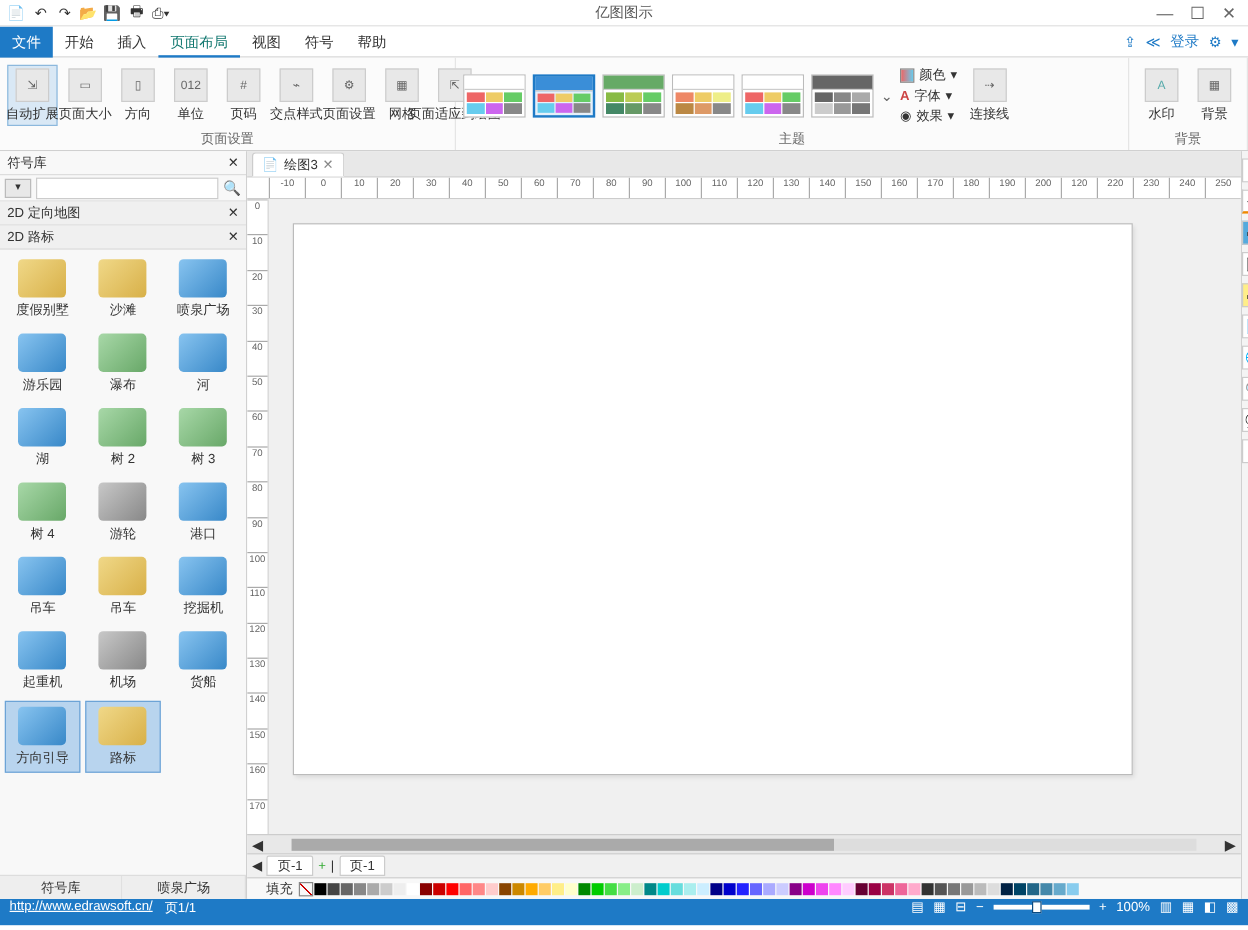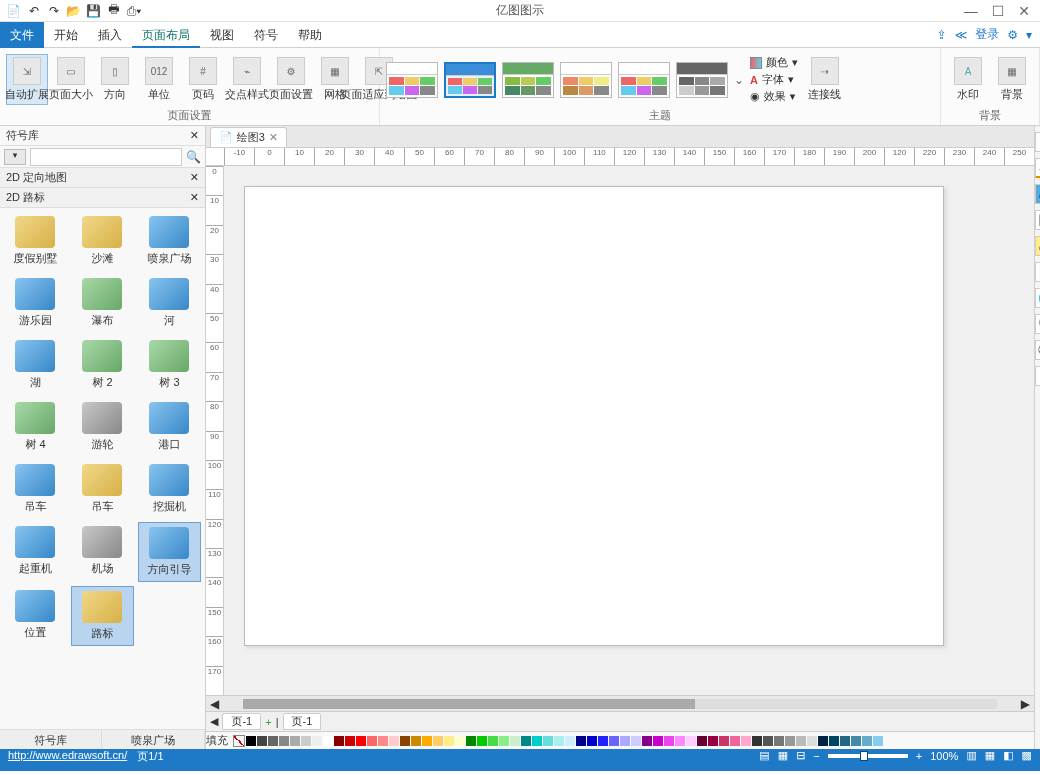--- a/index.html
+++ b/index.html
@@ -60,21 +60,21 @@
 .canvas-wrap { flex: 1; display: flex; overflow: hidden; }
 .ruler-v { width: 18px; background: #fff; border-right: 1px solid #ccc; display: flex; flex-direction: column; font-size: 8px; color: #666; }
 .ruler-v .tick { height: 30px; border-top: 1px solid #aaa; text-align: center; writing-mode: horizontal-tb; }
 .canvas { flex: 1; background: #f0f0f0; padding: 20px; overflow: auto; position: relative; }
 .page { width: 700px; height: 460px; background: #fff; border: 1px solid #bbb; box-shadow: 2px 2px 4px rgba(0,0,0,0.1); }
 .hscroll { height: 16px; background: #e8e8e8; border-top: 1px solid #ccc; display: flex; align-items: center; }
 .hscroll .track { flex: 1; height: 10px; background: #ddd; margin: 0 20px; position: relative; }
 .hscroll .thumb { position: absolute; left: 0; width: 60%; height: 100%; background: #aaa; }
 .page-tabs { height: 20px; display: flex; align-items: center; background: #f0f0f0; border-top: 1px solid #ccc; padding-left: 4px; gap: 4px; font-size: 11px; }
 .page-tab { padding: 0 8px; background: #fff; border: 1px solid #ccc; cursor: pointer; border-radius: 2px 2px 0 0; }
-.color-bar { height: 18px; display: flex; align-items: center; background: #f8f8f8; border-top: 1px solid #ccc; padding-left: 0; gap: 1px; font-size: 11px; }
+.color-bar { height: 18px; display: flex; align-items: center; background: #f8f8f8; border-top: 1px solid #ccc; padding-left: 16px; gap: 1px; font-size: 11px; }
 .color-bar .lbl { margin-right: 4px; }
 .color-sw { width: 10px; height: 10px; cursor: pointer; }
 .right-tools { width: 28px; background: #f4f4f4; border-left: 1px solid #d0d0d0; display: flex; flex-direction: column; gap: 6px; padding-top: 6px; align-items: center; }
 .right-tools .tool { width: 20px; height: 20px; border: 1px solid #ccc; background: #fff; cursor: pointer; display: flex; align-items: center; justify-content: center; font-size: 11px; }
 .statusbar { height: 22px; background: #1e7ac6; color: #fff; display: flex; align-items: flex-start; font-size: 11px; padding: 0 8px; gap: 10px; }
 .statusbar a { color: #fff; text-decoration: underline; }
 .statusbar .right { margin-left: auto; display: flex; align-items: center; gap: 8px; }
 .zoom-slider { width: 80px; height: 4px; background: #fff; position: relative; }
 .zoom-slider .knob { position: absolute; left: 40%; top: -3px; width: 8px; height: 10px; background: #fff; border: 1px solid #0a4a80; }
 .sep { width: 6px; background: #e0e0e0; cursor: col-resize; }
@@ -337,27 +337,27 @@
             <div class="shape-name">挖掘机</div>
           </div>
           <div class="shape-item">
             <div class="shape-thumb blue"></div>
             <div class="shape-name">起重机</div>
           </div>
           <div class="shape-item">
             <div class="shape-thumb gray"></div>
             <div class="shape-name">机场</div>
           </div>
+          <div class="shape-item">
+            <div class="shape-thumb blue"></div>
+            <div class="shape-name">货船</div>
+          </div>
           <div class="shape-item sel">
             <div class="shape-thumb blue"></div>
             <div class="shape-name">方向引导</div>
-          </div>
-          <div class="shape-item">
-            <div class="shape-thumb blue"></div>
-            <div class="shape-name">位置</div>
           </div>
           <div class="shape-item sel">
             <div class="shape-thumb yellow"></div>
             <div class="shape-name">路标</div>
           </div>
         </div>
     </div>
     <div class="side-ft">
       <div class="side-ft-tab">符号库</div>
       <div class="side-ft-tab">喷泉广场</div>

